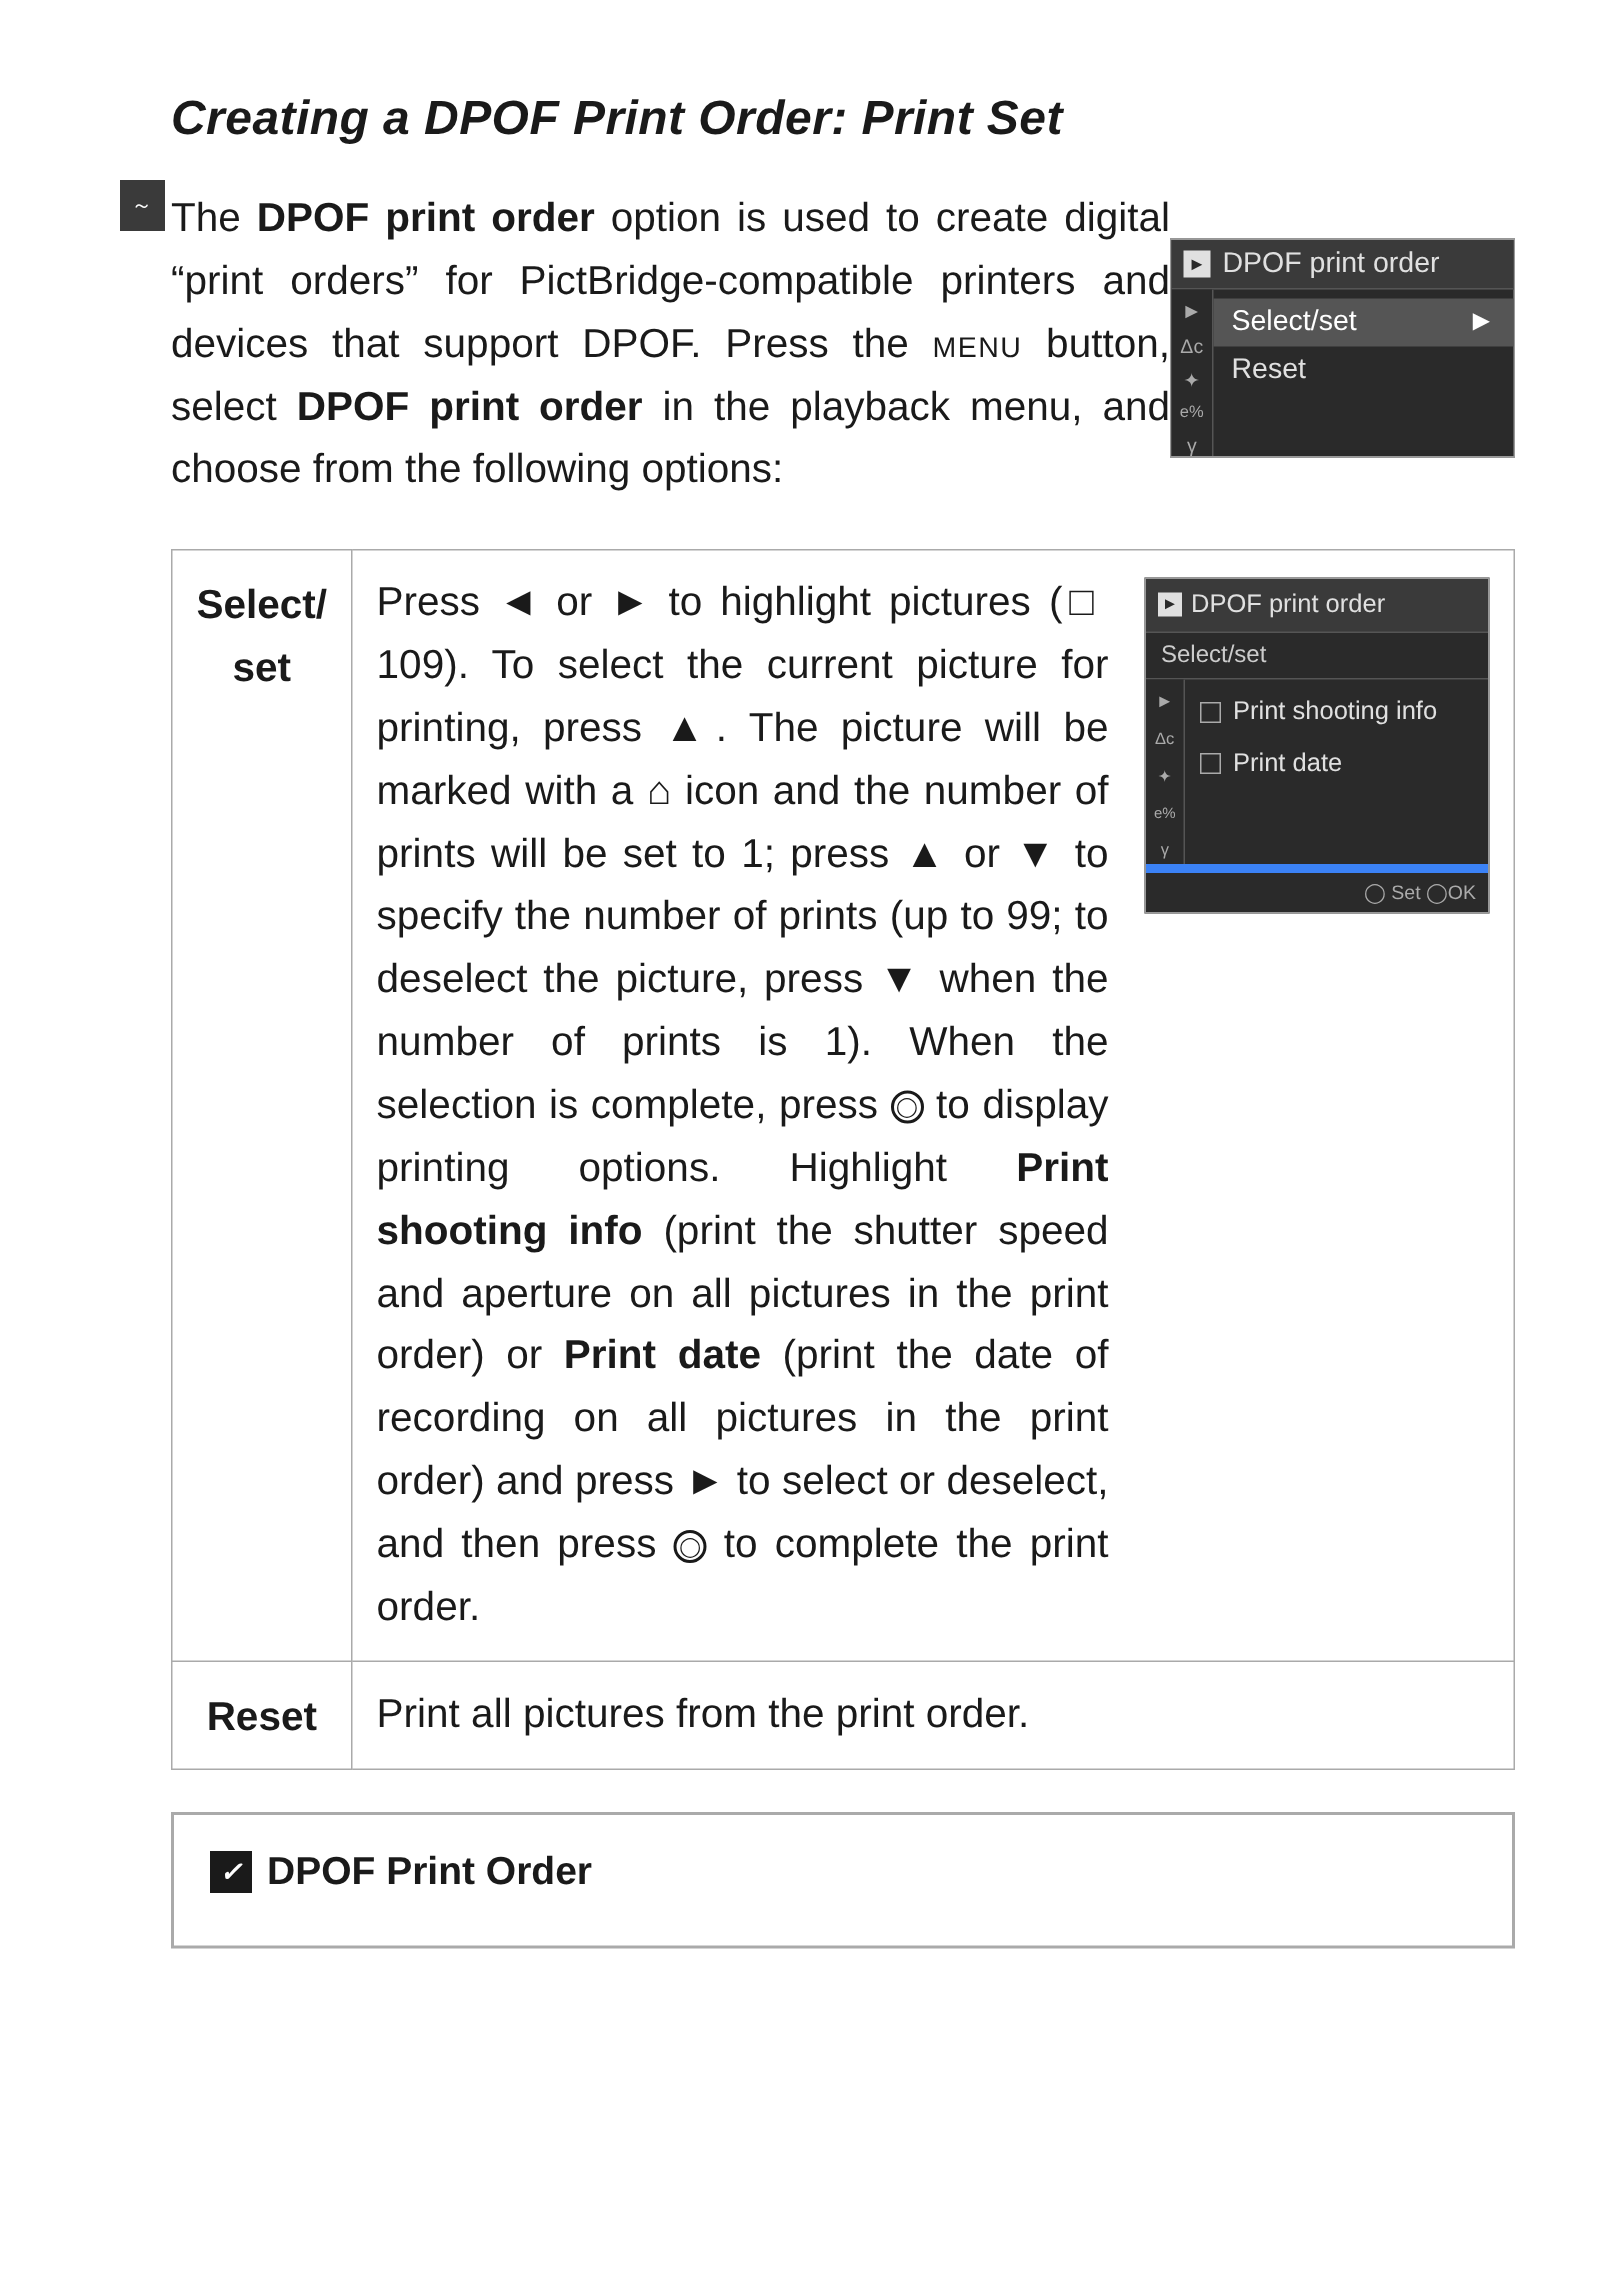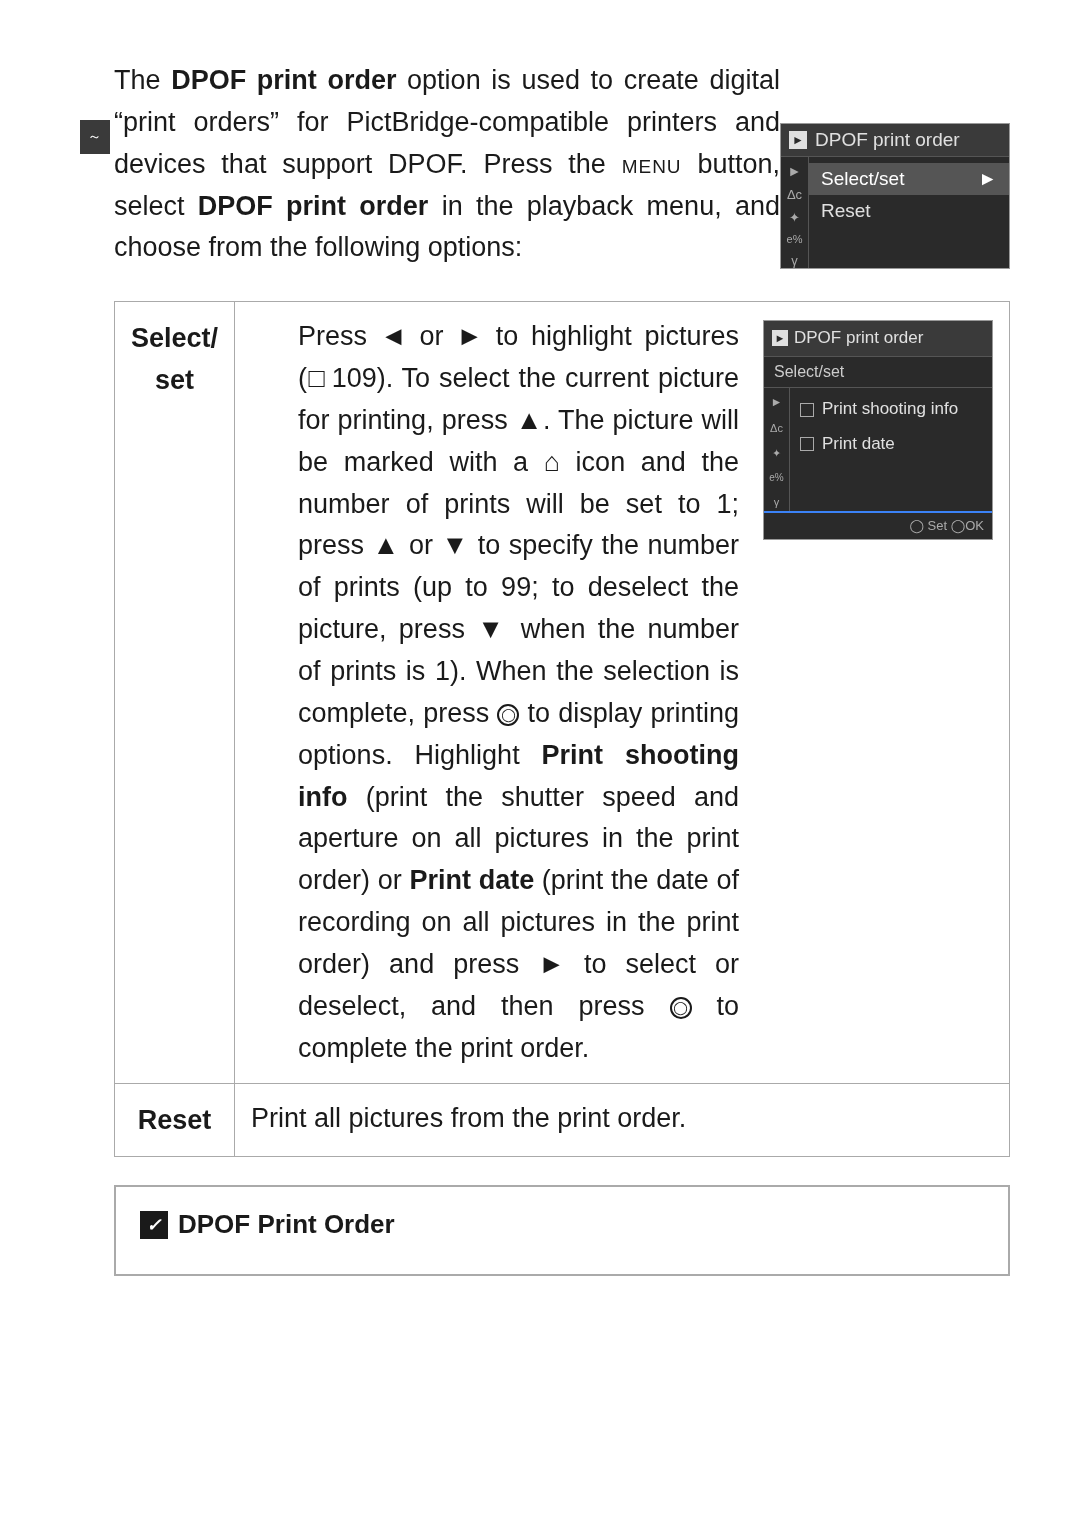--- a/index.html
+++ b/index.html
@@ -18,21 +18,21 @@
       font-size: 32px;
       font-weight: bold;
       font-style: italic;
       margin-bottom: 28px;
       letter-spacing: 0.3px;
     }
 
     .intro-section {
       display: flex;
       margin-bottom: 32px;
-      align-items: flex-end;
+      align-items: center;
     }
 
     .intro-text {
       flex: 1;
       font-size: 27px;
       line-height: 1.55;
       text-align: justify;
     }
 
     .menu-screenshot {
@@ -125,21 +125,20 @@
       font-weight: bold;
       text-align: center;
       vertical-align: top;
       padding-top: 16px;
     }
 
     .select-content {
       display: flex;
       gap: 24px;
       align-items: flex-start;
-      margin-left: 47px;
     }
 
     .select-text {
       flex: 1;
       text-align: justify;
     }
 
     .menu-screenshot2 {
       width: 230px;
       flex-shrink: 0;
@@ -212,21 +211,21 @@
 
     .menu-screenshot2 .checkbox {
       width: 14px;
       height: 14px;
       border: 1px solid #aaa;
       background: #2a2a2a;
       flex-shrink: 0;
     }
 
     .menu-screenshot2 .bottom-bar2 {
-      border-top: 2px solid #3b82f6;
+      border-top: 6px solid #3b82f6;
       padding: 3px 8px;
       font-size: 13px;
       color: #aaa;
       text-align: right;
     }
 
     .reset-cell {
       font-size: 27px;
       line-height: 1.55;
     }
@@ -312,20 +311,21 @@
   </style>
 </head>
 <body>
 
 <div class="page-wrapper">
   <div class="left-bookmark">
     <div class="bookmark-tab">～</div>
   </div>
   <div class="main-content">
 
+    <h1 class="page-title">Creating a DPOF Print Order: Print Set</h1>
 
     <div class="intro-section">
       <div class="intro-text">
         The <strong>DPOF print order</strong> option is used to create digital “print orders” for PictBridge-compatible printers and devices that support DPOF.  Press the <span style="font-variant:small-caps;letter-spacing:1px;">menu</span> button, select <strong>DPOF print order</strong> in the playback menu, and choose from the following options:
       </div>
       <div class="menu-screenshot">
         <div class="menu-top-bar">
           <span class="play-icon">►</span>
           <span>DPOF print order</span>
         </div>

